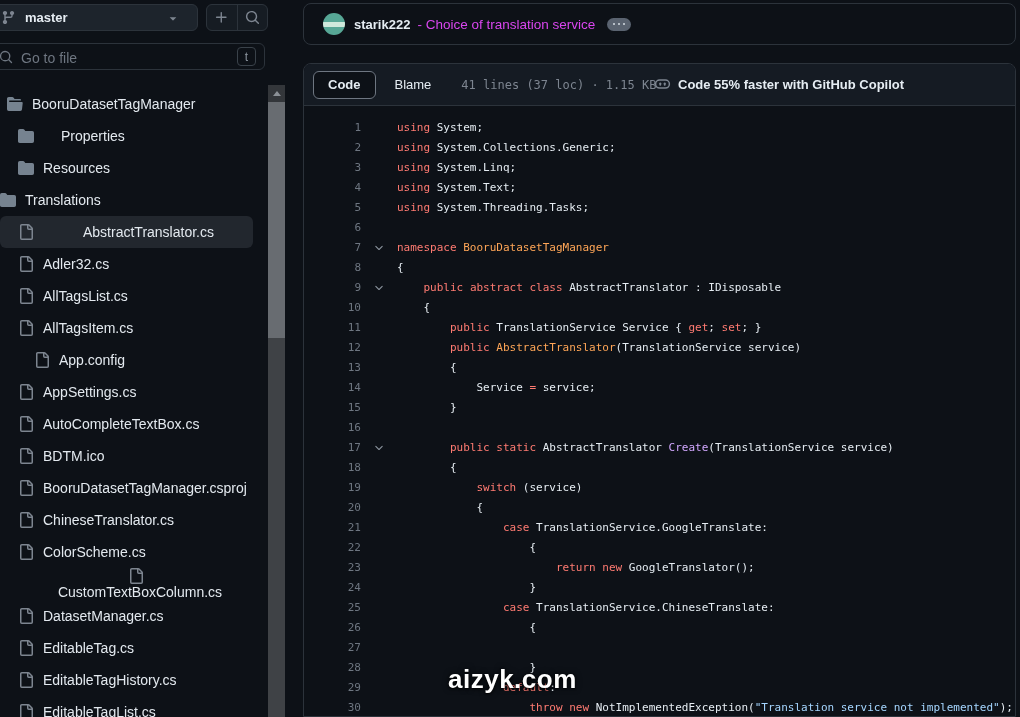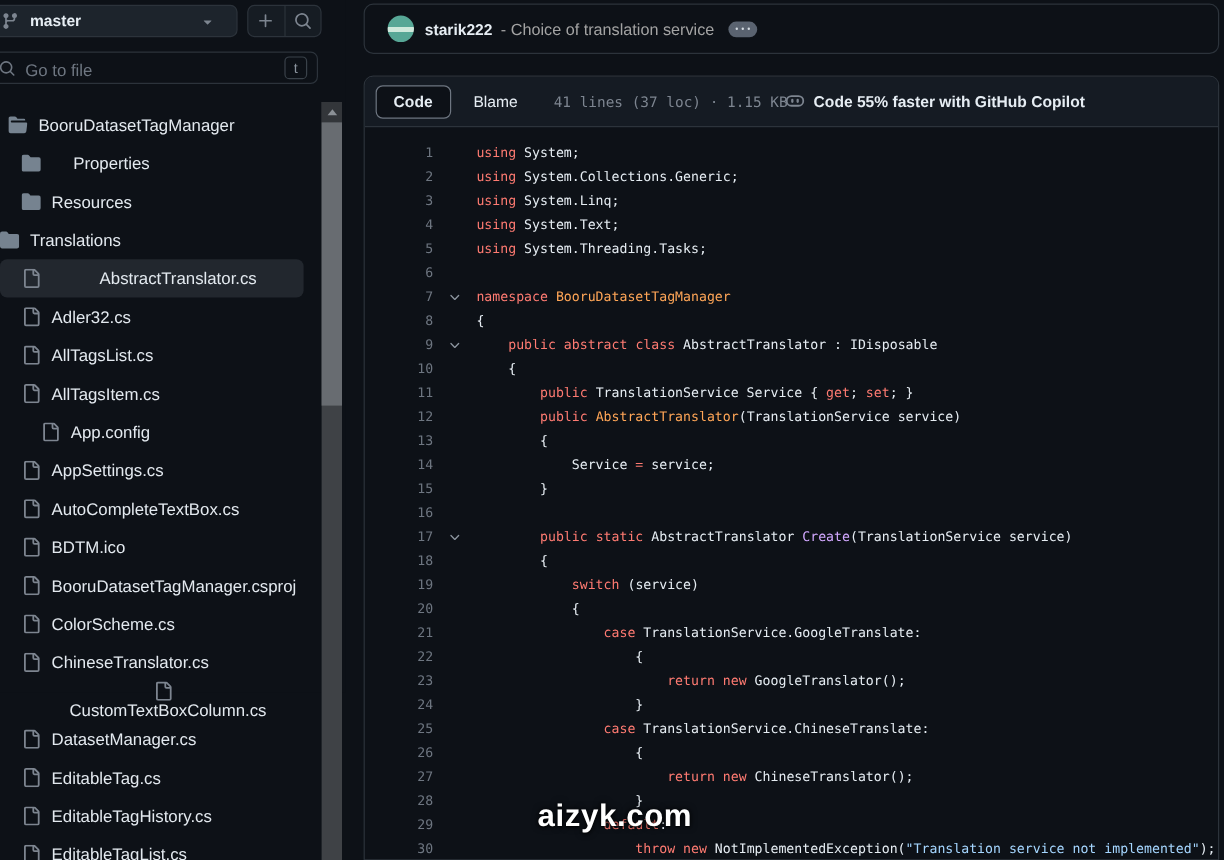--- a/index.html
+++ b/index.html
@@ -36,21 +36,21 @@
   .sscroll{position:absolute;left:268px;top:85px;width:17px;height:632px;background:#3f4246;}
   .sb-arrow{position:absolute;left:0;top:0;width:17px;height:17px;background:#33363a;display:flex;align-items:center;justify-content:center;cursor:pointer;}
   .sb-arrow:after{content:"";width:0;height:0;border-left:4px solid transparent;border-right:4px solid transparent;border-bottom:5px solid #8b9096;}
   .sb-thumb{position:absolute;left:0;top:17px;width:17px;height:236px;background:#686c71;cursor:grab;}
   
   .commit-header{position:absolute;left:303px;top:3px;width:713px;height:42px;box-sizing:border-box;
     background:#0d1117;border:1px solid #2c333b;border-radius:8px;display:flex;align-items:center;}
   .avatar{width:22px;height:22px;border-radius:50%;margin-left:19px;flex:none;cursor:pointer;
     background:linear-gradient(180deg,#57a796 0 42%,#cfe9dc 42% 62%,#57a796 62% 100%);}
   .c-author{margin-left:9px;font-size:13px;font-weight:700;color:#e6edf3;cursor:pointer;}
-  .c-msg{margin-left:7px;font-size:13.5px;color:#a3a3a3;}
+  .c-msg{margin-left:7px;font-size:13.5px;color:#d946ef;}
   .ellipsis-btn{margin-left:12px;width:24px;height:13px;border:0;border-radius:7px;background:#5a6370;
     display:flex;align-items:center;justify-content:center;gap:2.5px;cursor:pointer;padding:0;}
   .ellipsis-btn i{width:2.5px;height:2.5px;border-radius:50%;background:#d4dbe2;}
   
   .code-panel{position:absolute;left:303px;top:63px;width:713px;height:654px;box-sizing:border-box;
     background:#0d1117;border:1px solid #2c333b;border-radius:8px 8px 0 0;overflow:hidden;}
   .tabbar{position:relative;height:41px;background:#151b23;border-bottom:1px solid #2c333b;display:flex;align-items:center;}
   .tab{height:28px;padding:0 14px;font-size:13px;color:#e6edf3;background:transparent;border:1px solid transparent;
     border-radius:6px;cursor:pointer;font-family:"Liberation Sans",sans-serif;}
   .tab.active{border-color:#6e7681;background:#0d1117;font-weight:700;}
@@ -223,29 +223,29 @@
             </svg>
           </span>
           <span class="tlabel">BooruDatasetTagManager.csproj</span>
         </div>
         <div class="row" style="padding-left: 18px;">
           <span class="ticon">
             <svg width="16" height="16" viewBox="0 0 16 16" fill="#7d8590">
               <path d="M2 1.75C2 .784 2.784 0 3.75 0h6.586c.464 0 .909.184 1.237.513l2.914 2.914c.329.328.513.773.513 1.237v9.586A1.75 1.75 0 0 1 13.25 16h-9.5A1.75 1.75 0 0 1 2 14.25zm1.75-.25a.25.25 0 0 0-.25.25v12.5c0 .138.112.25.25.25h9.5a.25.25 0 0 0 .25-.25V6h-2.75A1.75 1.75 0 0 1 9 4.25V1.5zm6.75.062V4.25c0 .138.112.25.25.25h2.688l-.011-.013-2.914-2.914z"></path>
             </svg>
           </span>
+          <span class="tlabel">ChineseTranslator.cs</span>
+        </div>
+        <div class="row" style="padding-left: 18px;">
+          <span class="ticon">
+            <svg width="16" height="16" viewBox="0 0 16 16" fill="#7d8590">
+              <path d="M2 1.75C2 .784 2.784 0 3.75 0h6.586c.464 0 .909.184 1.237.513l2.914 2.914c.329.328.513.773.513 1.237v9.586A1.75 1.75 0 0 1 13.25 16h-9.5A1.75 1.75 0 0 1 2 14.25zm1.75-.25a.25.25 0 0 0-.25.25v12.5c0 .138.112.25.25.25h9.5a.25.25 0 0 0 .25-.25V6h-2.75A1.75 1.75 0 0 1 9 4.25V1.5zm6.75.062V4.25c0 .138.112.25.25.25h2.688l-.011-.013-2.914-2.914z"></path>
+            </svg>
+          </span>
           <span class="tlabel">ColorScheme.cs</span>
-        </div>
-        <div class="row" style="padding-left: 18px;">
-          <span class="ticon">
-            <svg width="16" height="16" viewBox="0 0 16 16" fill="#7d8590">
-              <path d="M2 1.75C2 .784 2.784 0 3.75 0h6.586c.464 0 .909.184 1.237.513l2.914 2.914c.329.328.513.773.513 1.237v9.586A1.75 1.75 0 0 1 13.25 16h-9.5A1.75 1.75 0 0 1 2 14.25zm1.75-.25a.25.25 0 0 0-.25.25v12.5c0 .138.112.25.25.25h9.5a.25.25 0 0 0 .25-.25V6h-2.75A1.75 1.75 0 0 1 9 4.25V1.5zm6.75.062V4.25c0 .138.112.25.25.25h2.688l-.011-.013-2.914-2.914z"></path>
-            </svg>
-          </span>
-          <span class="tlabel">ChineseTranslator.cs</span>
         </div>
         <div class="row" style="padding-left: 18px; flex-direction: column;">
           <span class="ticon">
             <svg width="16" height="16" viewBox="0 0 16 16" fill="#7d8590">
               <path d="M2 1.75C2 .784 2.784 0 3.75 0h6.586c.464 0 .909.184 1.237.513l2.914 2.914c.329.328.513.773.513 1.237v9.586A1.75 1.75 0 0 1 13.25 16h-9.5A1.75 1.75 0 0 1 2 14.25zm1.75-.25a.25.25 0 0 0-.25.25v12.5c0 .138.112.25.25.25h9.5a.25.25 0 0 0 .25-.25V6h-2.75A1.75 1.75 0 0 1 9 4.25V1.5zm6.75.062V4.25c0 .138.112.25.25.25h2.688l-.011-.013-2.914-2.914z"></path>
             </svg>
           </span>
           <span class="tlabel">CustomTextBoxColumn.cs</span>
         </div>
         <div class="row" style="padding-left: 18px;">
@@ -456,21 +456,20 @@
           <span class="ct"><span class="tk-d">                </span><span class="tk-k">case</span><span class="tk-d"> TranslationService.ChineseTranslate:</span></span>
         </div>
         <div class="cl">
           <span class="ln">26</span>
           <span class="fold"></span>
           <span class="ct"><span class="tk-d">                    {</span></span>
         </div>
         <div class="cl">
           <span class="ln">27</span>
           <span class="fold"></span>
-          <span class="ct"><span class="tk-d">                        </span><span class="tk-k">return</span><span class="tk-d"> </span><span class="tk-k">new</span><span class="tk-d"> ChineseTranslator();</span></span>
         </div>
         <div class="cl">
           <span class="ln">28</span>
           <span class="fold"></span>
           <span class="ct"><span class="tk-d">                    }</span></span>
         </div>
         <div class="cl">
           <span class="ln">29</span>
           <span class="fold"></span>
           <span class="ct"><span class="tk-d">                </span><span class="tk-k">default</span><span class="tk-d">:</span></span>

